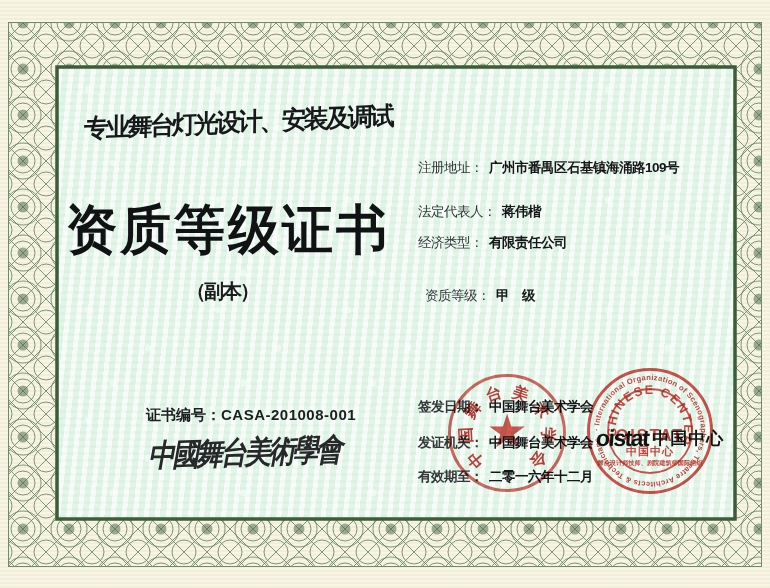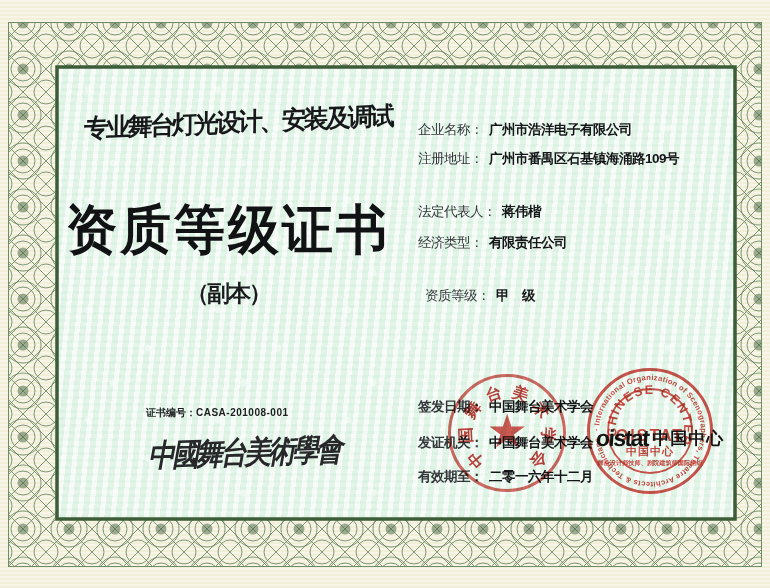--- a/index.html
+++ b/index.html
@@ -36,42 +36,42 @@
     font-size:25px;font-weight:700;color:#16181a;letter-spacing:-3px;
     transform:rotate(-2.4deg) skewX(-3deg);transform-origin:left center;white-space:nowrap;
   }
   .main-title{
     position:absolute;left:66px;top:194px;z-index:3;
     font-size:51px;font-weight:900;color:#101214;letter-spacing:3px;white-space:nowrap;
     transform:scaleY(1.05);transform-origin:left top;
   }
   .copy-label{
     position:absolute;left:186px;top:278px;z-index:3;
-    font-size:23px;font-weight:700;color:#1a1c1e;letter-spacing:-2px;white-space:nowrap;
+    font-size:20px;font-weight:700;color:#1a1c1e;letter-spacing:-2px;white-space:nowrap;
   }
   .cert-no{
     position:absolute;left:146px;top:406px;z-index:3;
-    font-size:10px;color:#1c1e20;white-space:nowrap;
+    font-size:15px;color:#1c1e20;white-space:nowrap;
   }
   .cert-no .lbl{font-weight:600;}
   .cert-no .val{font-weight:700;letter-spacing:.5px;}
   .calligraphy{
     position:absolute;left:148px;top:438px;z-index:3;
     font-family:"DejaVu Serif", serif;font-style:italic;
     font-size:27px;font-weight:600;color:#26282a;letter-spacing:-3px;white-space:nowrap;
     transform:rotate(-2deg) scaleY(1.15);transform-origin:left center;
   }
   
   .field{
     position:absolute;left:418px;z-index:3;white-space:nowrap;
     font-size:13.5px;color:#26282a;letter-spacing:-0.5px;
   }
   .field .lbl{font-weight:500;color:#33373a;}
   .field .val{font-weight:700;color:#141618;margin-left:6px;}
-  .f0{top:121px;} .f1{top:150px;} .f2{top:203px;text-align:right;} .f3{top:234px;} .f4{top:287px;margin-left:7px;}
+  .f0{top:121px;} .f1{top:159px;} .f2{top:203px;text-align:right;} .f3{top:234px;} .f4{top:287px;margin-left:7px;}
   .iss0{top:398px;} .iss1{top:434px;text-align:right;} .iss2{top:468px;}
   .issue .lbl{font-weight:600;}
   
   .seal-society{
     position:absolute;left:448px;top:374px;width:112px;height:112px;z-index:4;
     border:3px solid rgba(201,48,40,.72);border-radius:50%;
     mix-blend-mode:multiply;
   }
   .seal-star{
     position:absolute;left:50%;top:50%;transform:translate(-50%,-54%);
@@ -139,23 +139,20 @@
   <div class="main-title">资质等级证书</div>
 
   <div class="copy-label">（副本）</div>
 
   <div class="cert-no">
     <span class="lbl">证书编号：</span><span class="val">CASA-201008-001</span>
   </div>
 
   <div class="calligraphy">中國舞台美術學會</div>
 
-  <div class="field f0">
-    <span class="lbl">企业名称：</span><span class="val">广州市浩洋电子有限公司</span>
-  </div>
   <div class="field f1">
     <span class="lbl">注册地址：</span><span class="val">广州市番禺区石基镇海涌路109号</span>
   </div>
   <div class="field f2">
     <span class="lbl">法定代表人：</span><span class="val">蒋伟楷</span>
   </div>
   <div class="field f3">
     <span class="lbl">经济类型：</span><span class="val">有限责任公司</span>
   </div>
   <div class="field f4">

